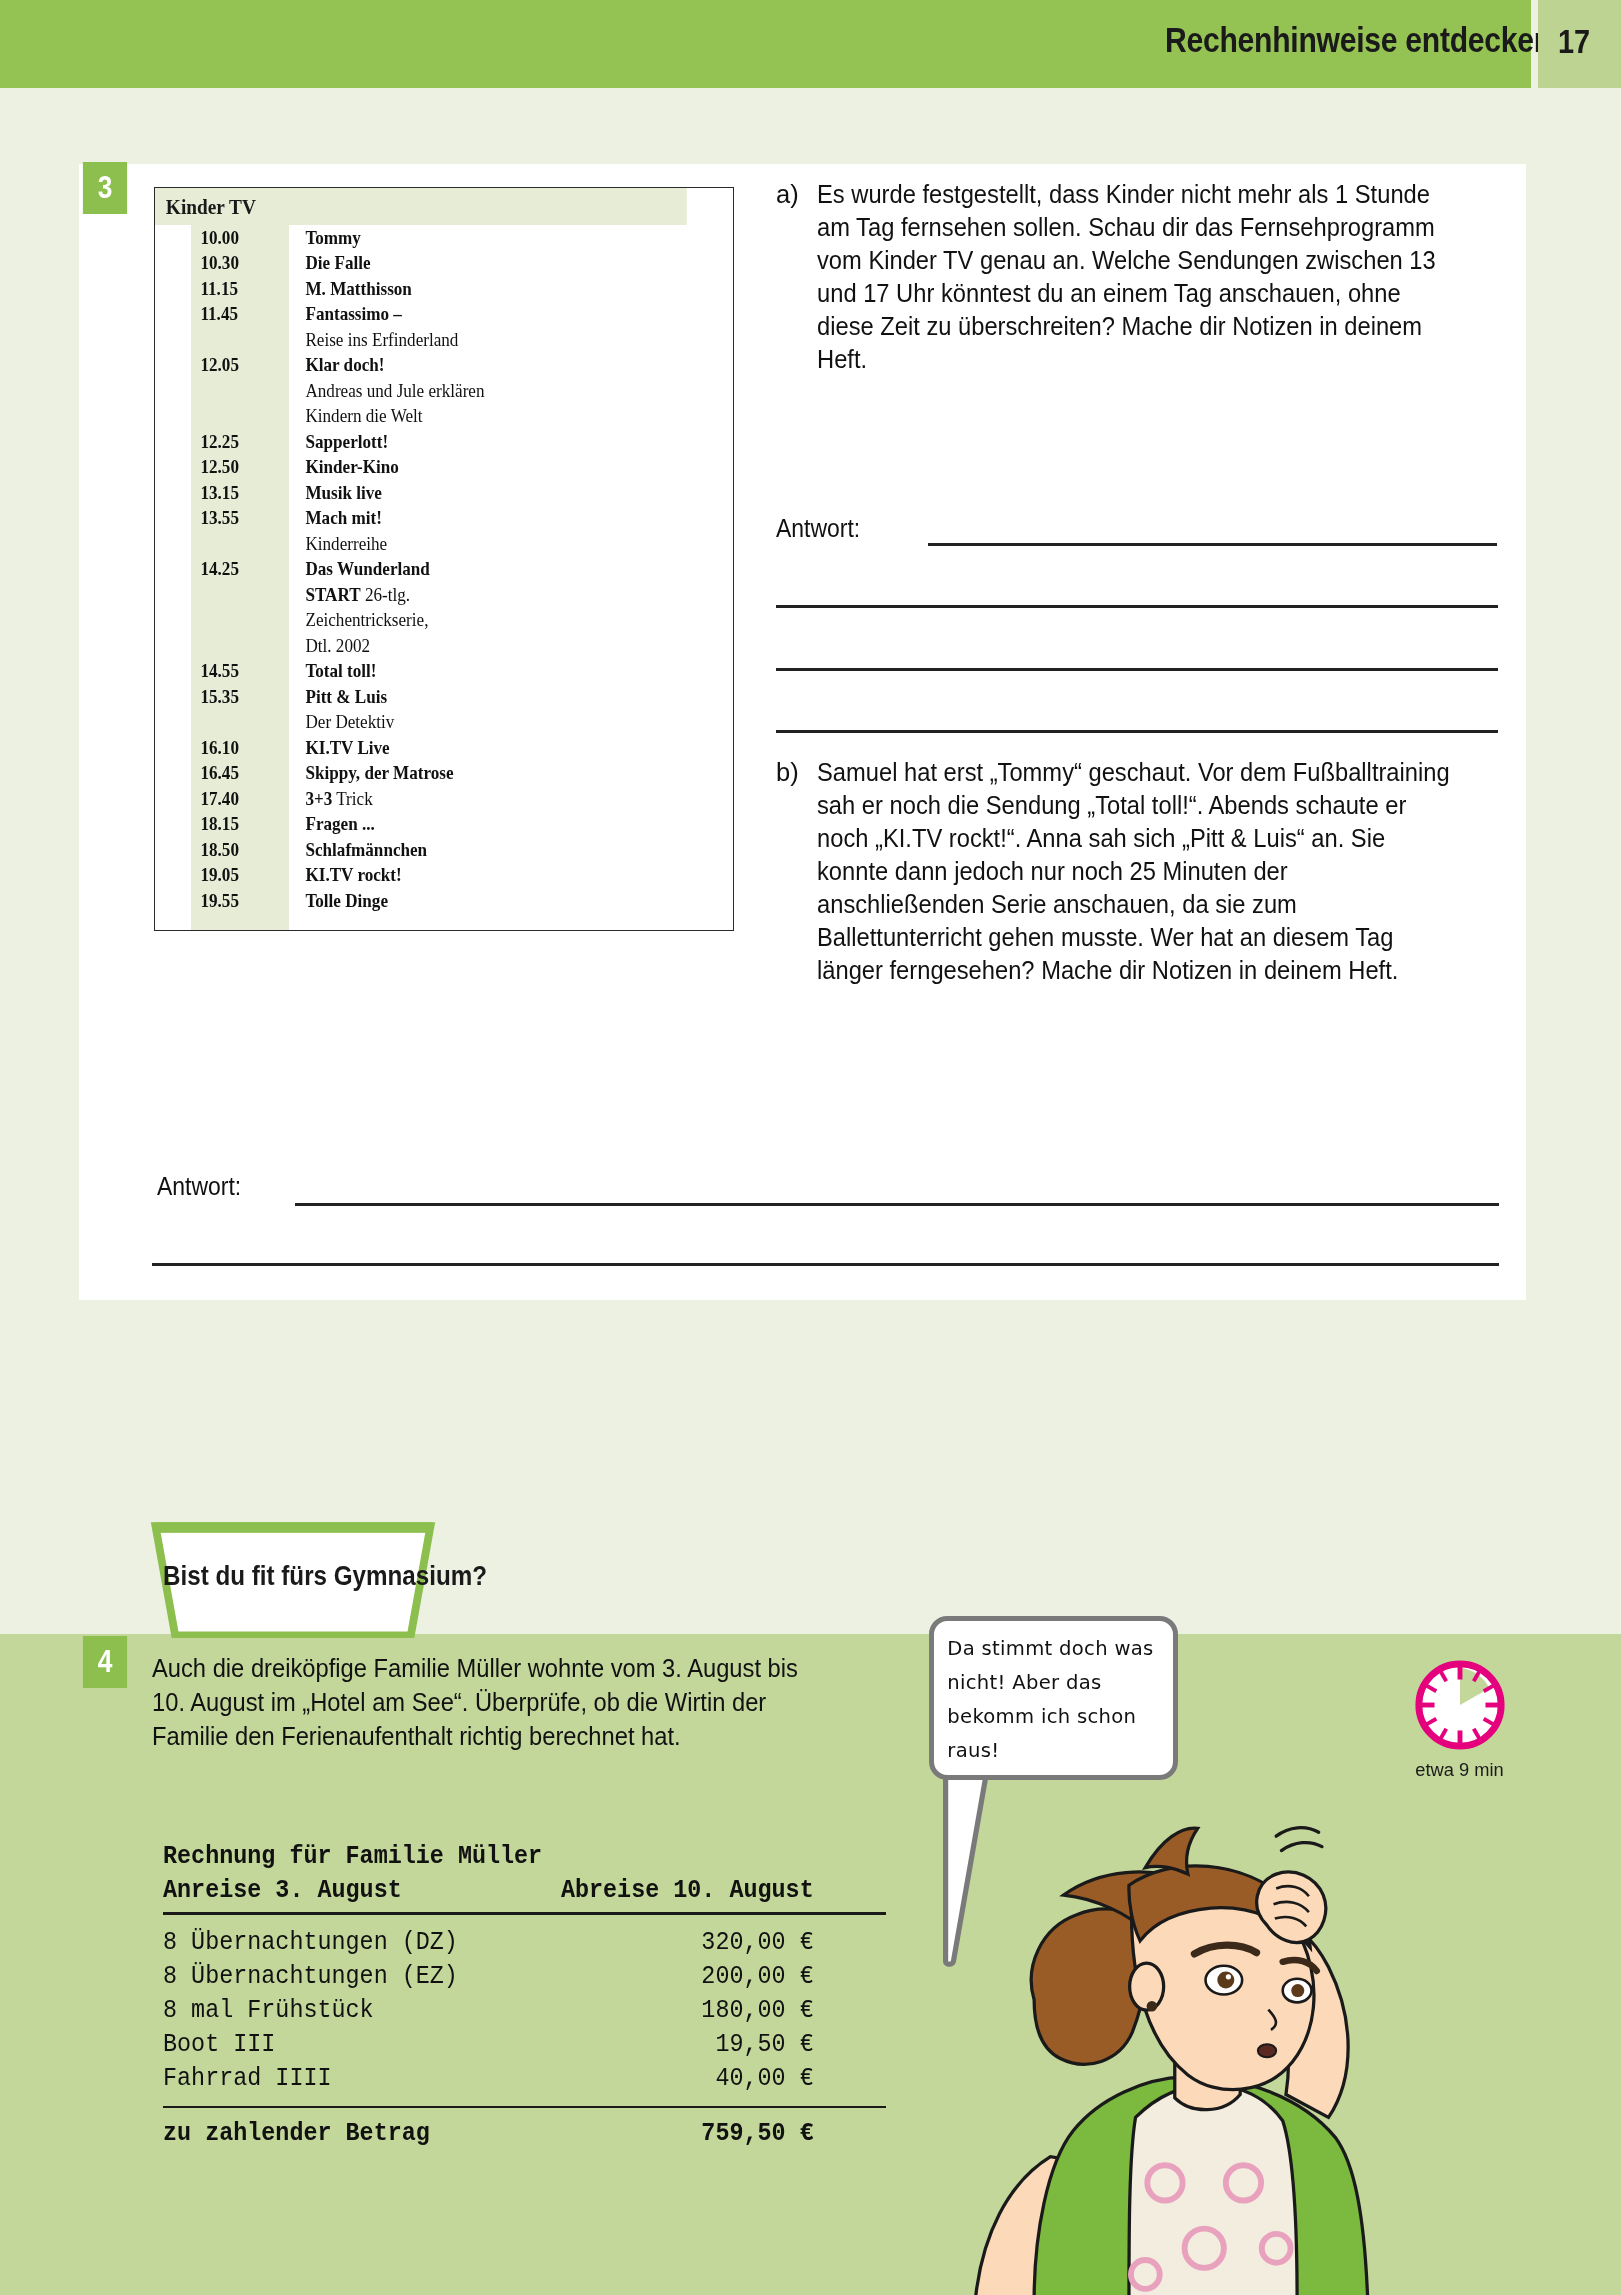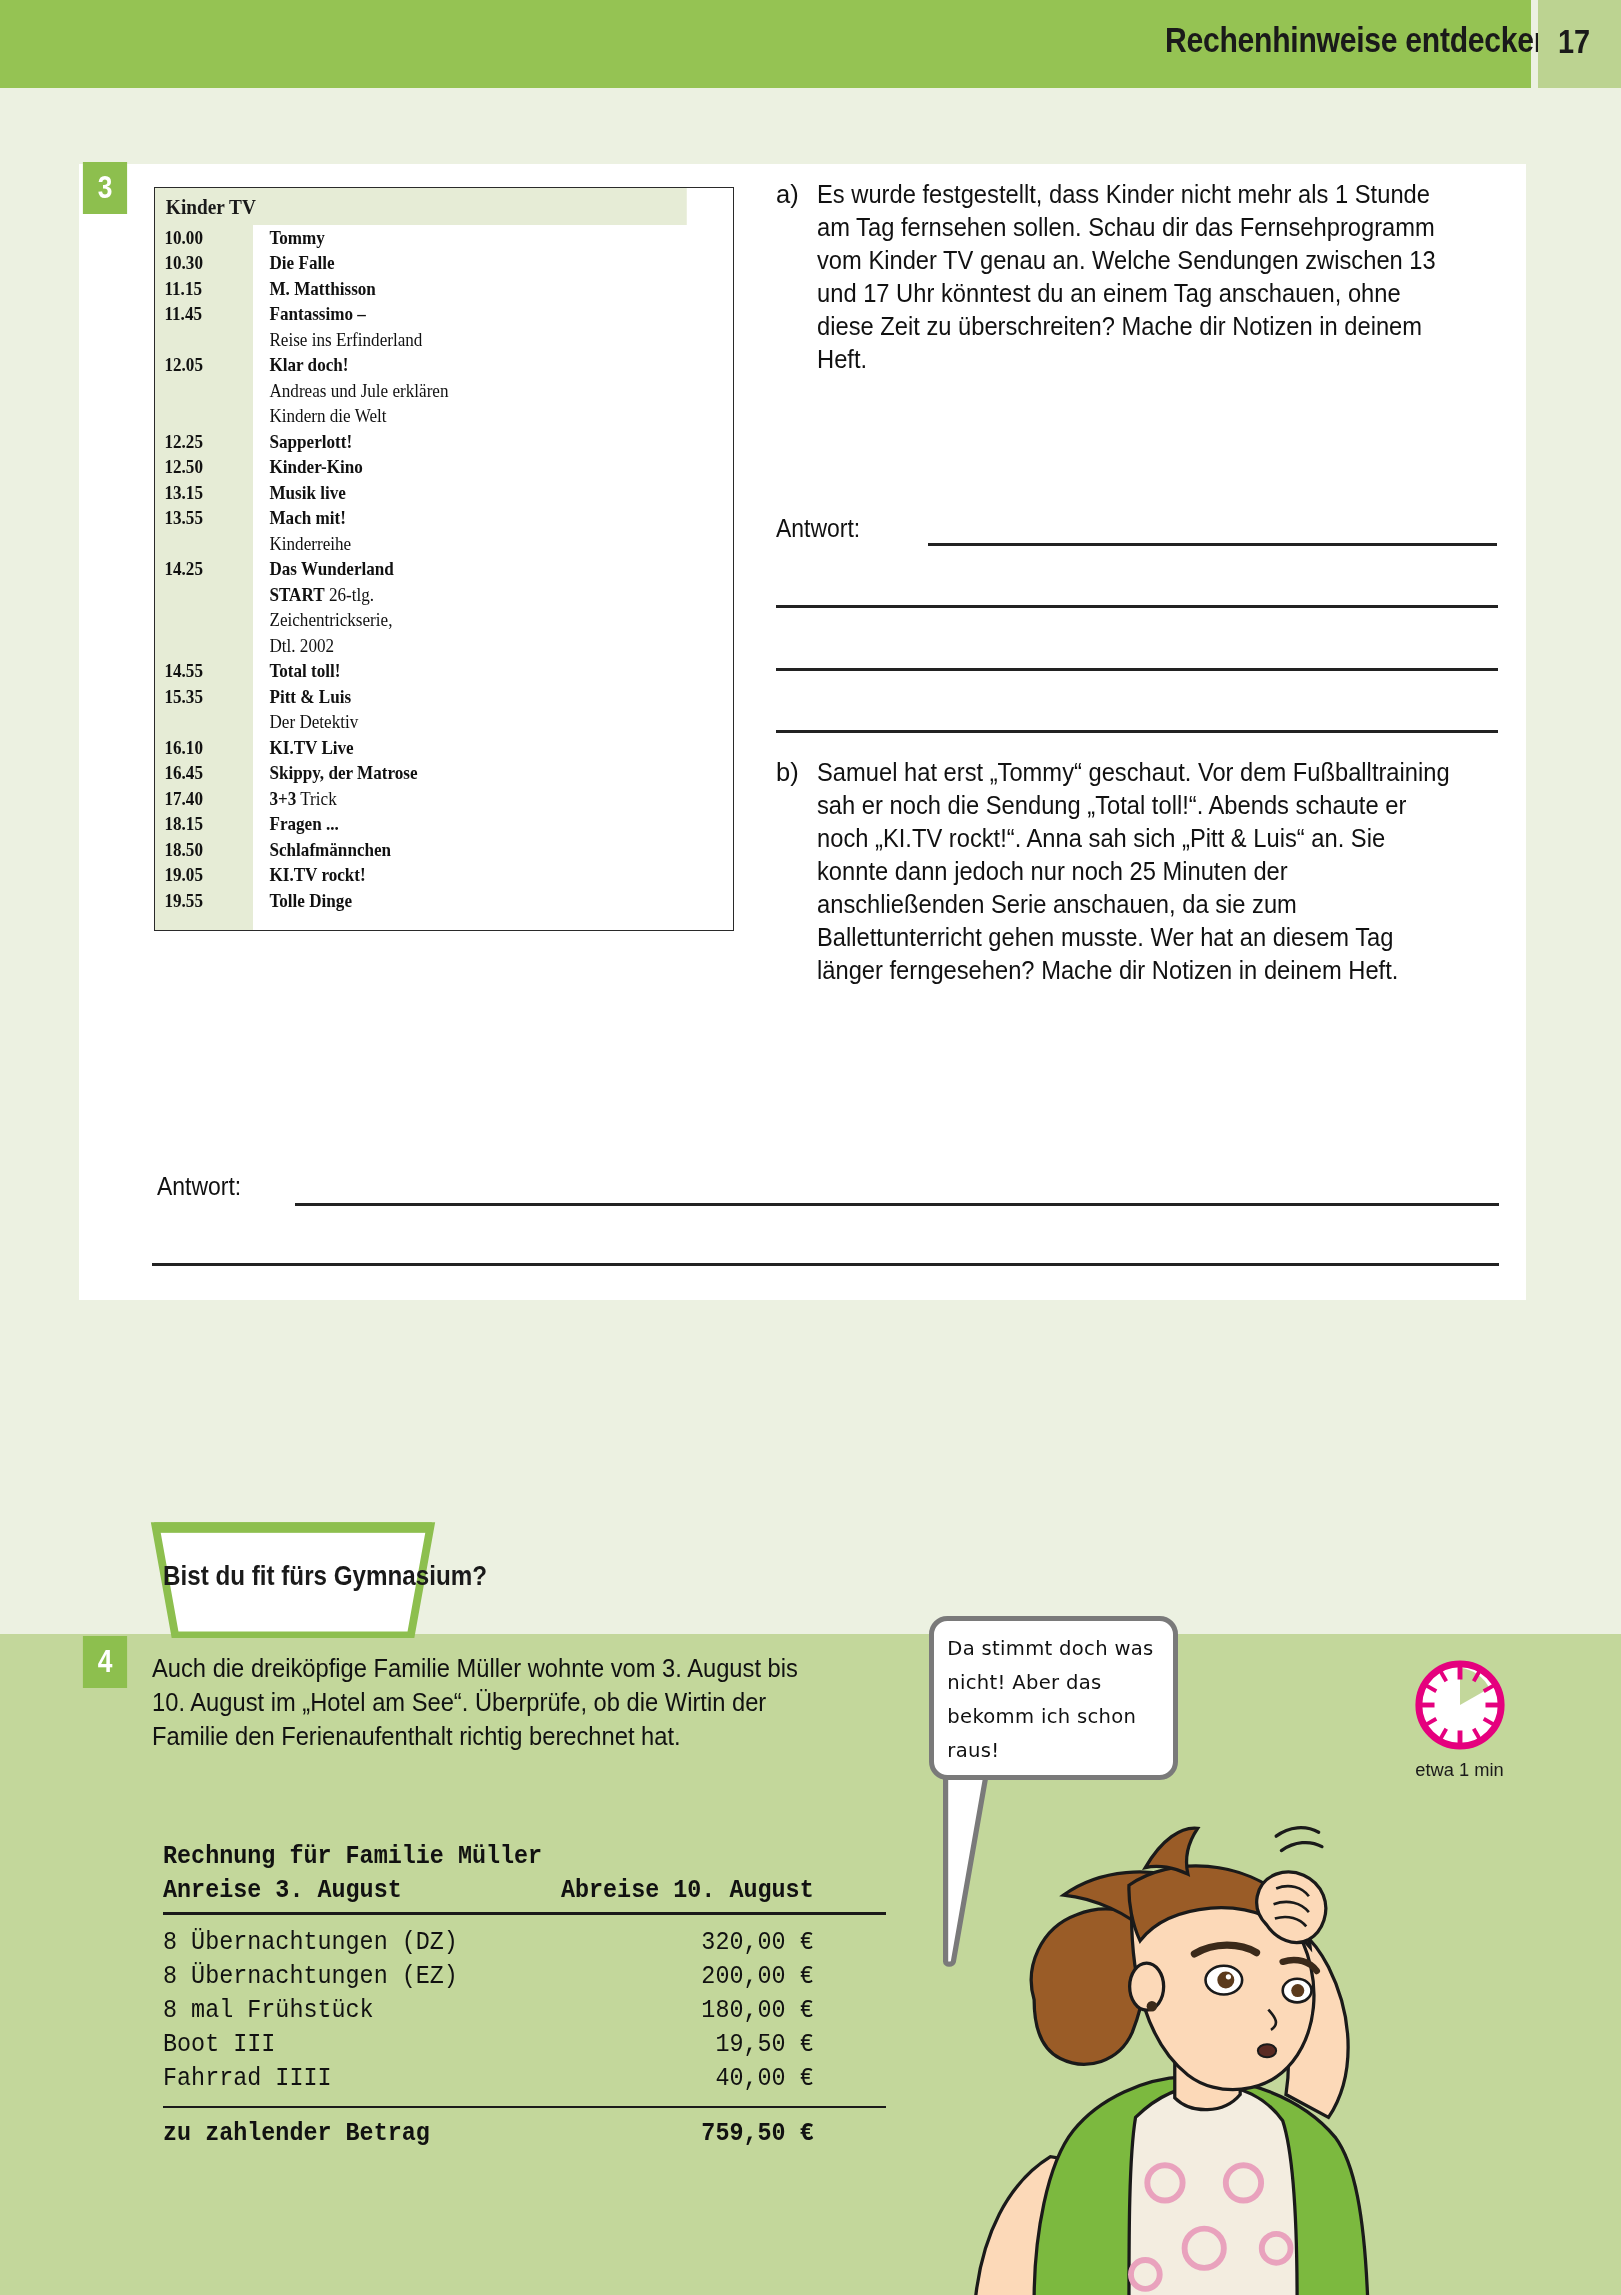--- a/index.html
+++ b/index.html
@@ -102,20 +102,21 @@
     font-size: 21px;
     font-weight: bold;
     color: #1a1a1a;
     transform: scaleX(0.92);
     transform-origin: left center;
   }
   .tv-body {
     display: block;
     position: relative;
     background: #ffffff;
+    margin-left: 36px;
   }
   .tv-timecol-bg {
     position: absolute;
     top: 0; left: 0;
     width: 98px;
     height: 100%;
     background: #e6ecd6;
   }
   .tv-row {
     display: flex;
@@ -587,21 +588,21 @@
       <line x1="70" y1="15.4" x2="64" y2="25.8"></line>
       <line x1="84.6" y1="30" x2="74.2" y2="36"></line>
       <line x1="84.6" y1="70" x2="74.2" y2="64"></line>
       <line x1="70" y1="84.6" x2="64" y2="74.2"></line>
       <line x1="30" y1="84.6" x2="36" y2="74.2"></line>
       <line x1="15.4" y1="70" x2="25.8" y2="64"></line>
       <line x1="15.4" y1="30" x2="25.8" y2="36"></line>
       <line x1="30" y1="15.4" x2="36" y2="25.8"></line>
     </g>
   </svg>
-  <div class="clock-caption">etwa 1 min</div>
+  <div class="clock-caption">etwa 9 min</div>
 </div>
 
 <svg class="girl" viewBox="0 0 720 780">
   <defs>
     <clipPath id="bodyclip">
         <rect x="0" y="0" width="720" height="780"></rect>
       </clipPath>
   </defs>
   <g clip-path="url(#bodyclip)">
 

